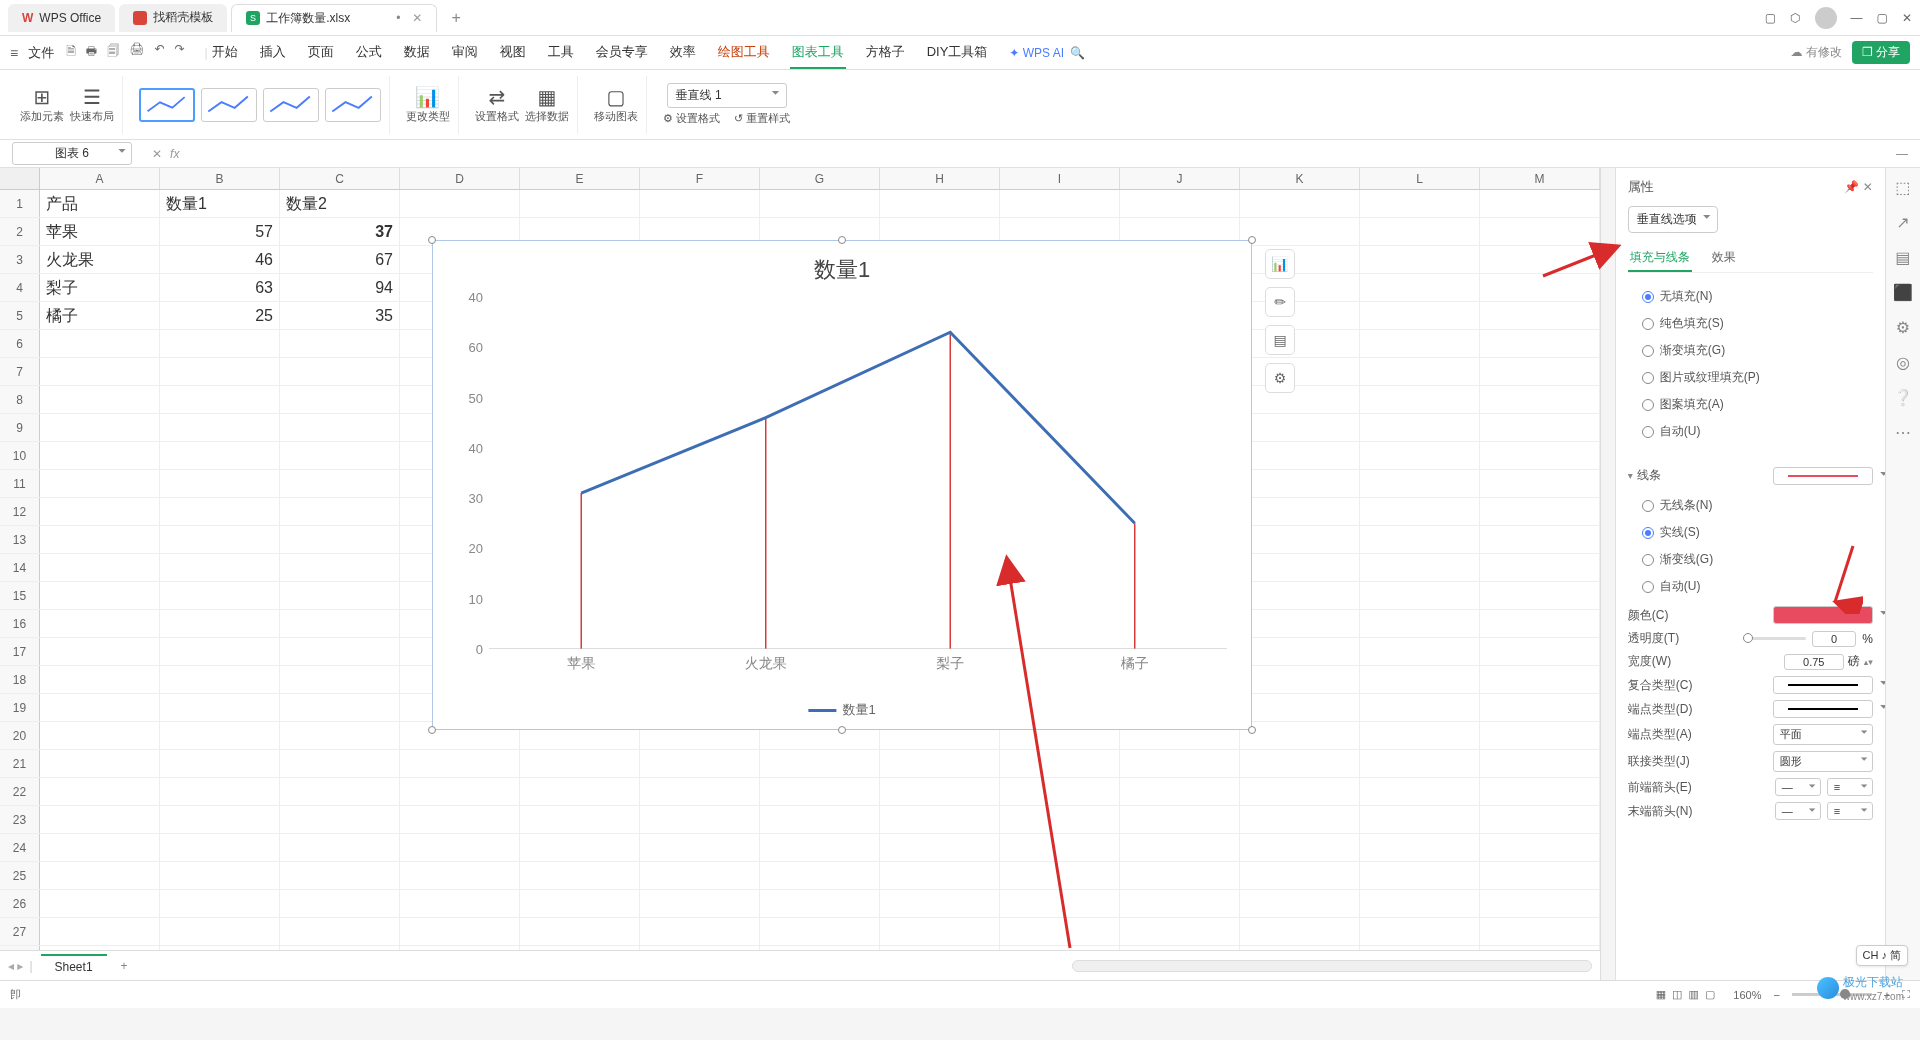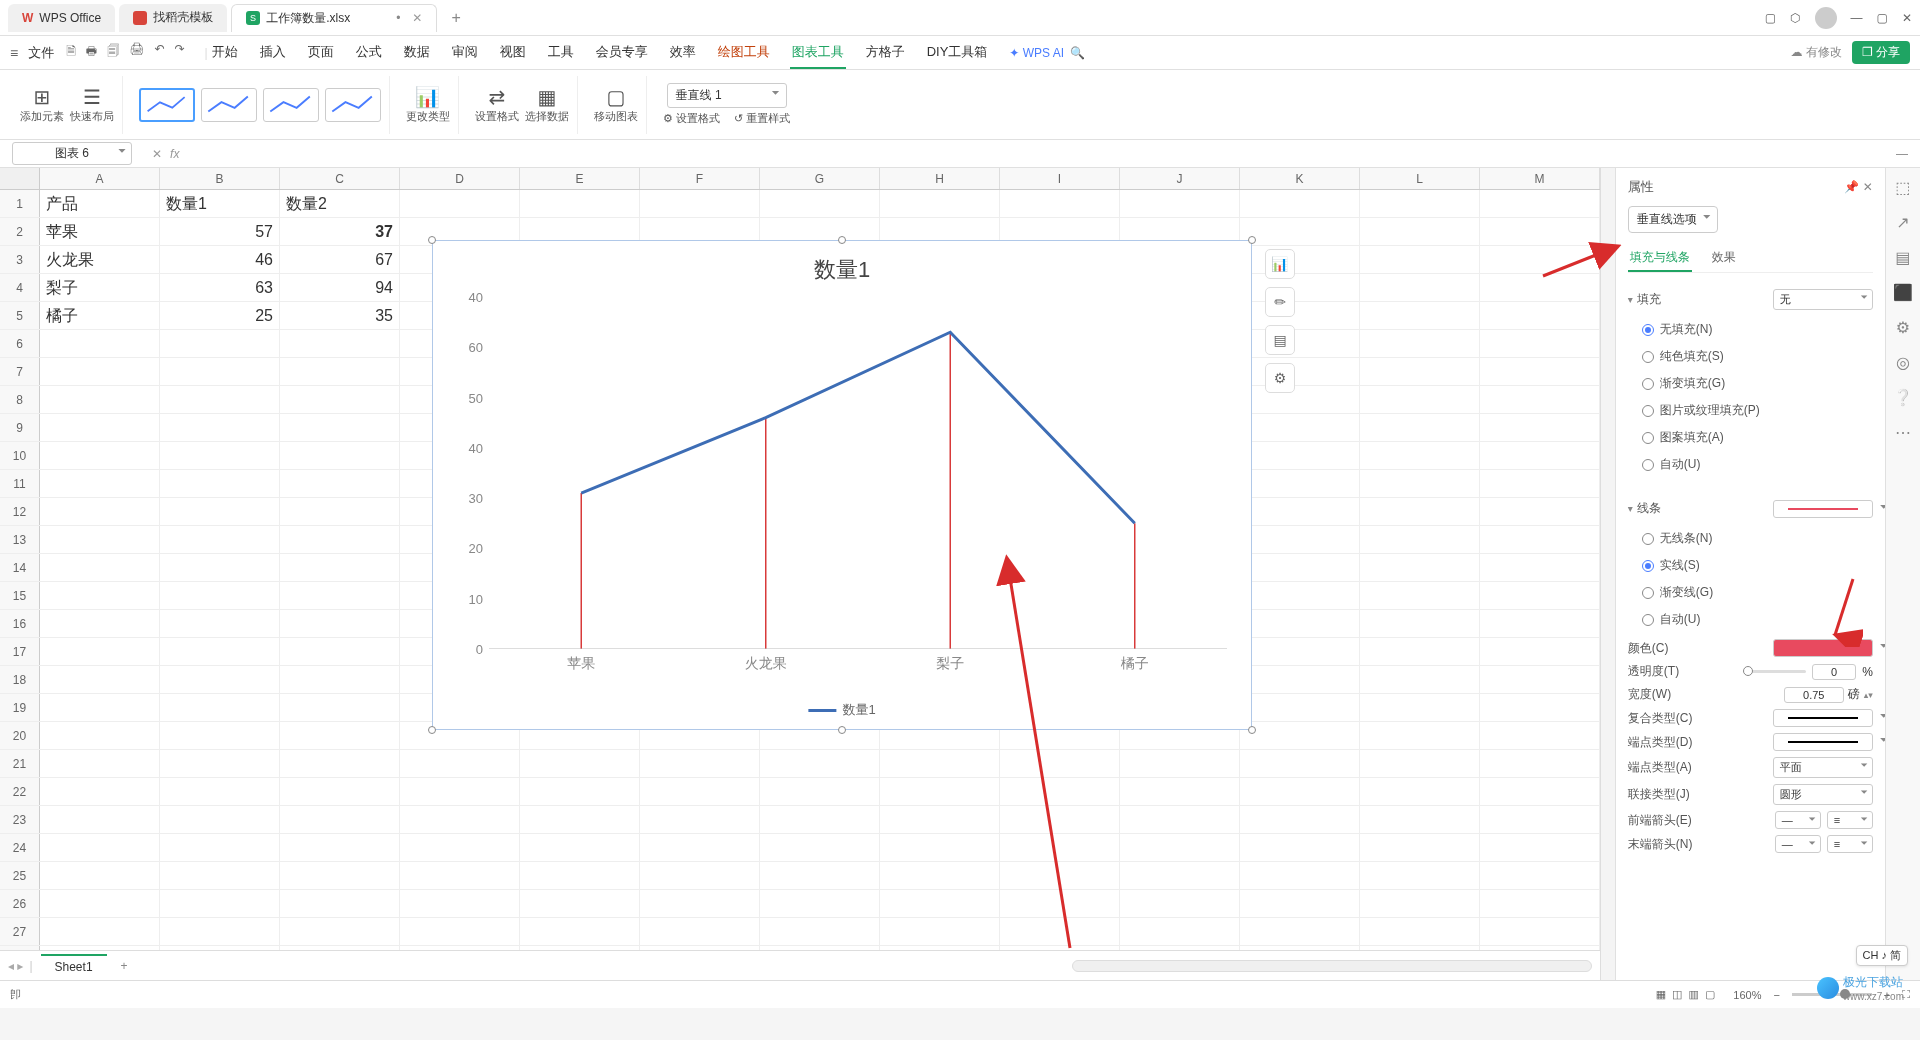--- a/index.html
+++ b/index.html
@@ -783,24 +783,20 @@
     </div>
     <svg class="arrow-anno" style="position:absolute;width:90px;height:40px;margin-left:-90px;margin-top:-42px">
       <defs>
           <marker id="ah2" markerWidth="10" markerHeight="10" refX="8" refY="5" orient="auto">
             <path d="M0,0 L10,5 L0,10 z" fill="#d82c2c"></path>
           </marker>
         </defs>
       <line x1="5" y1="35" x2="78" y2="6" stroke="#d82c2c" stroke-width="3" marker-end="url(#ah2)"></line>
     </svg>
 
-    <div style="display:flex;justify-content:space-between;align-items:center">
-      <div class="section-hdr">填充</div>
-      <div class="mini-select" style="min-width:100px">无</div>
-    </div>
     <div id="fillopts">
         <div class="radio-row">
           <span class="radio checked"></span>
           <span>无填充(N)</span>
         </div>
         <div class="radio-row">
           <span class="radio"></span>
           <span>纯色填充(S)</span>
         </div>
         <div class="radio-row">

